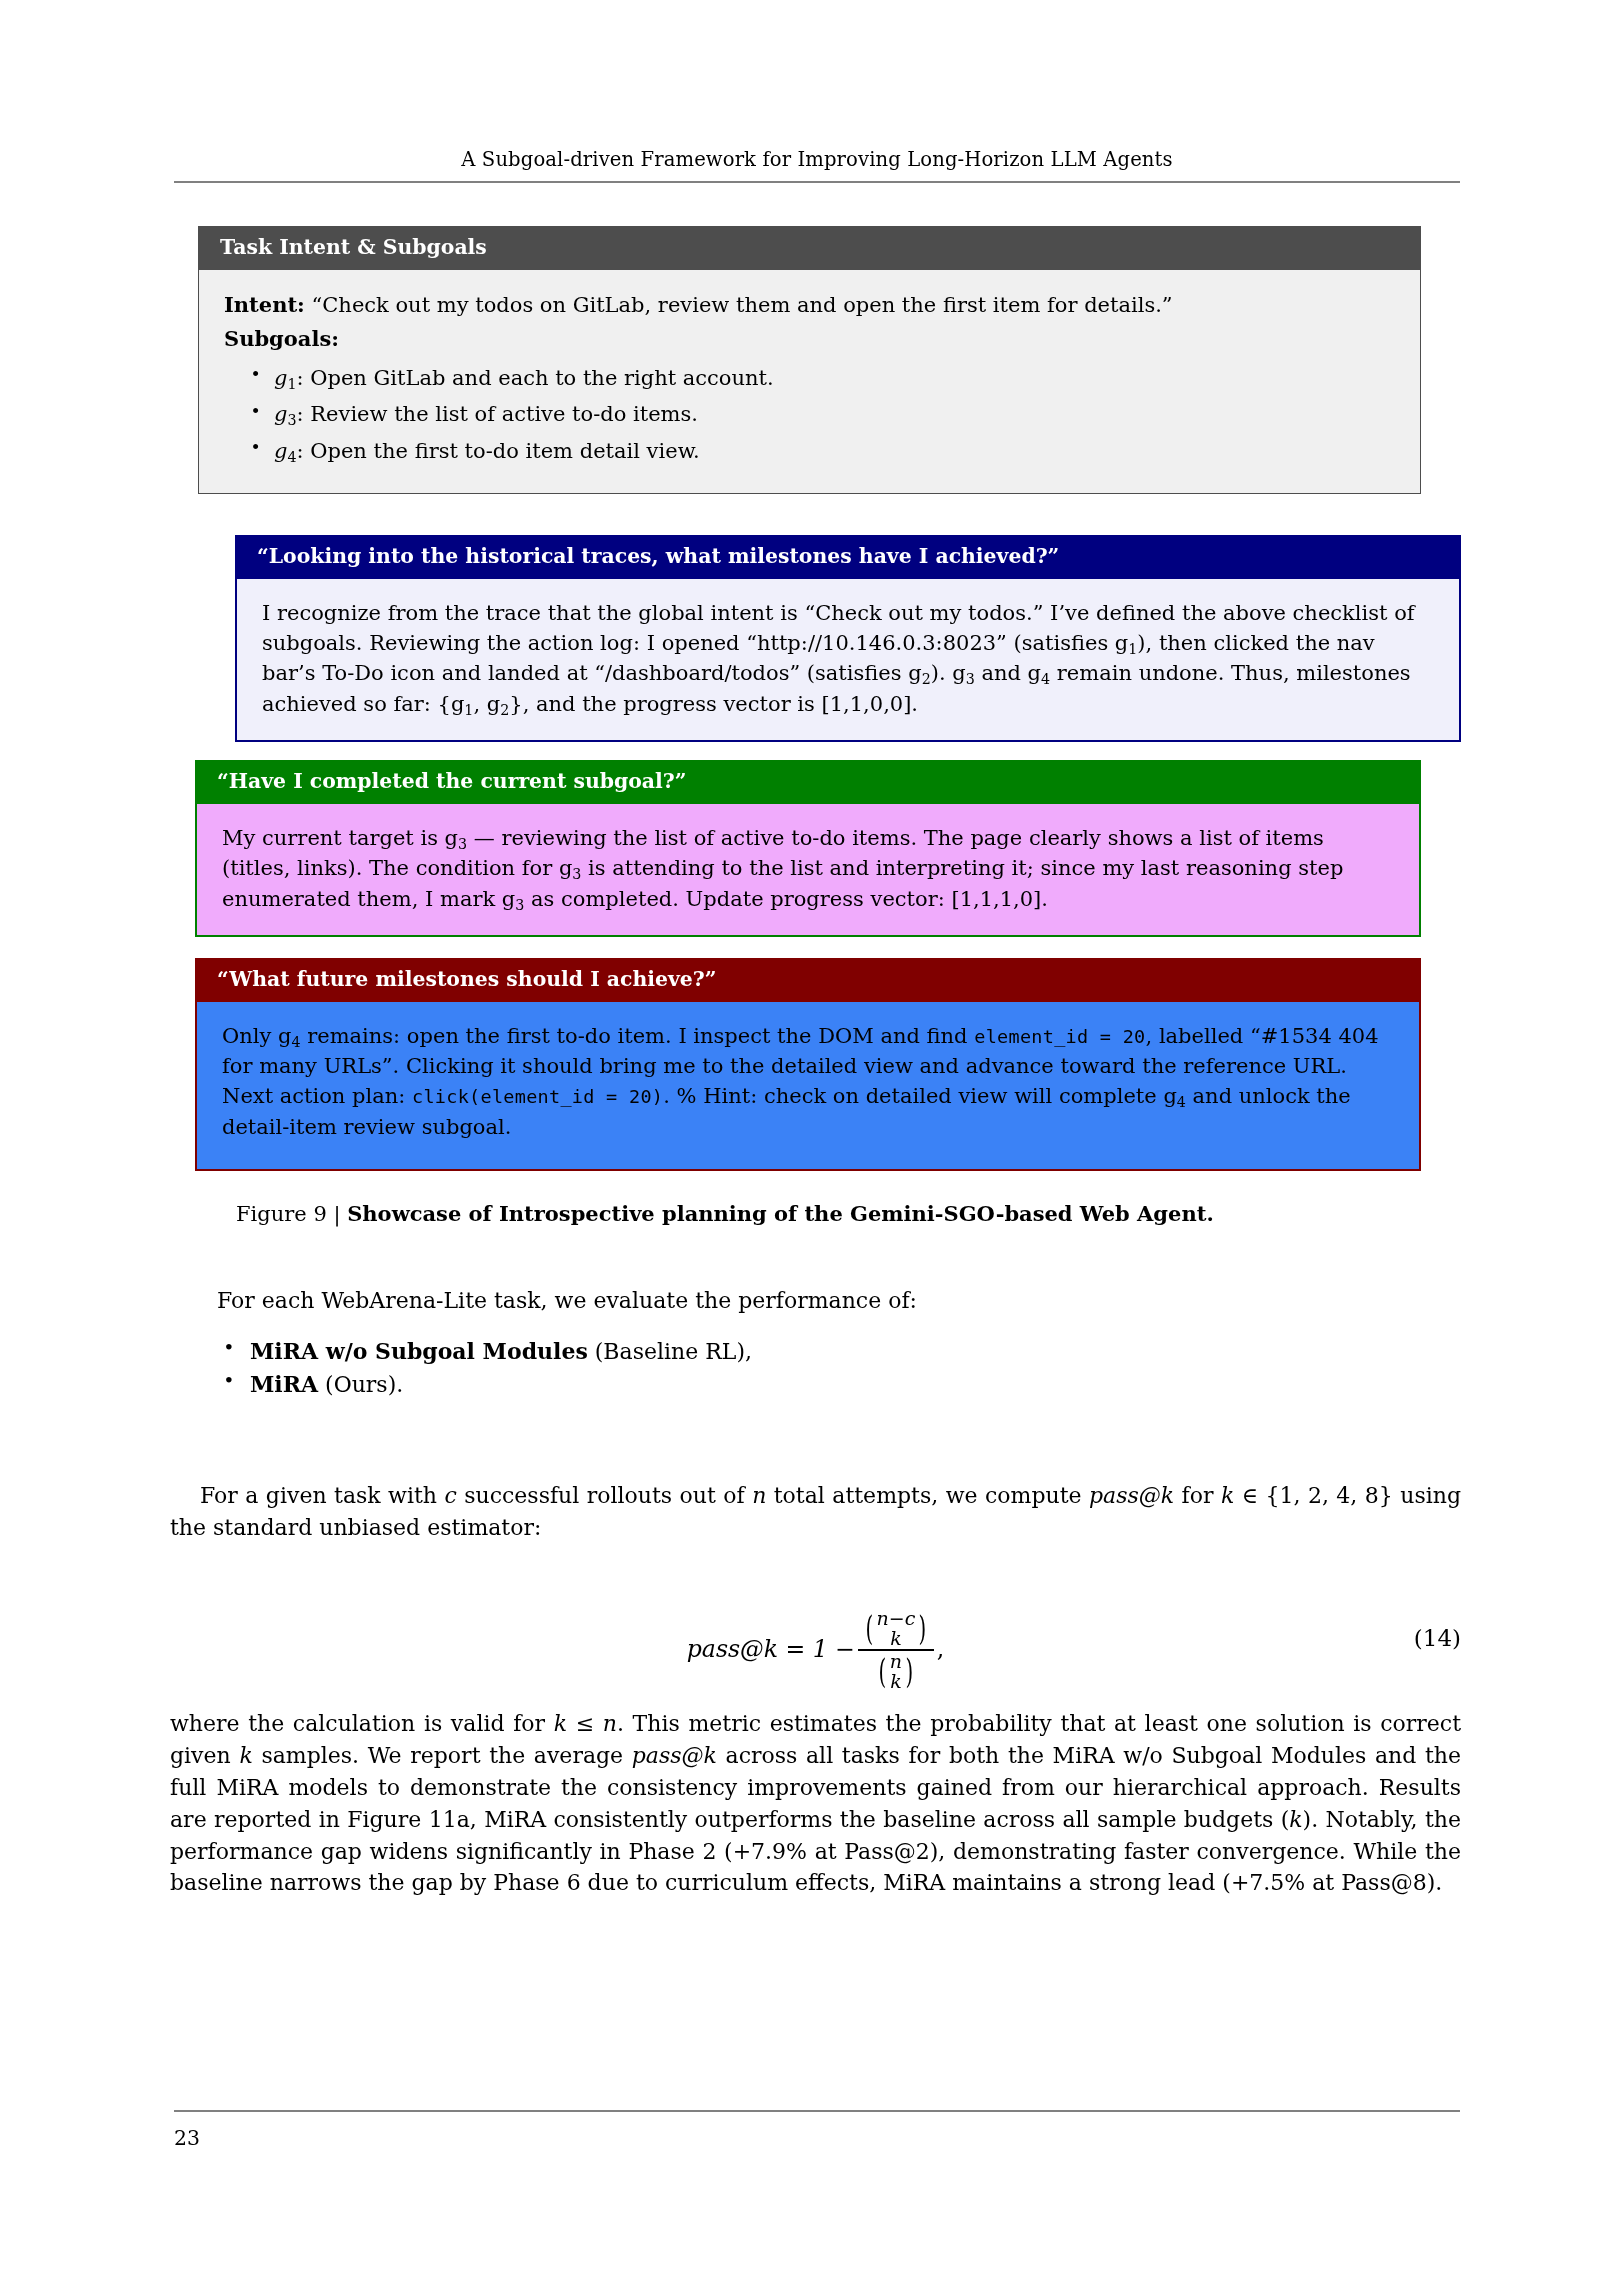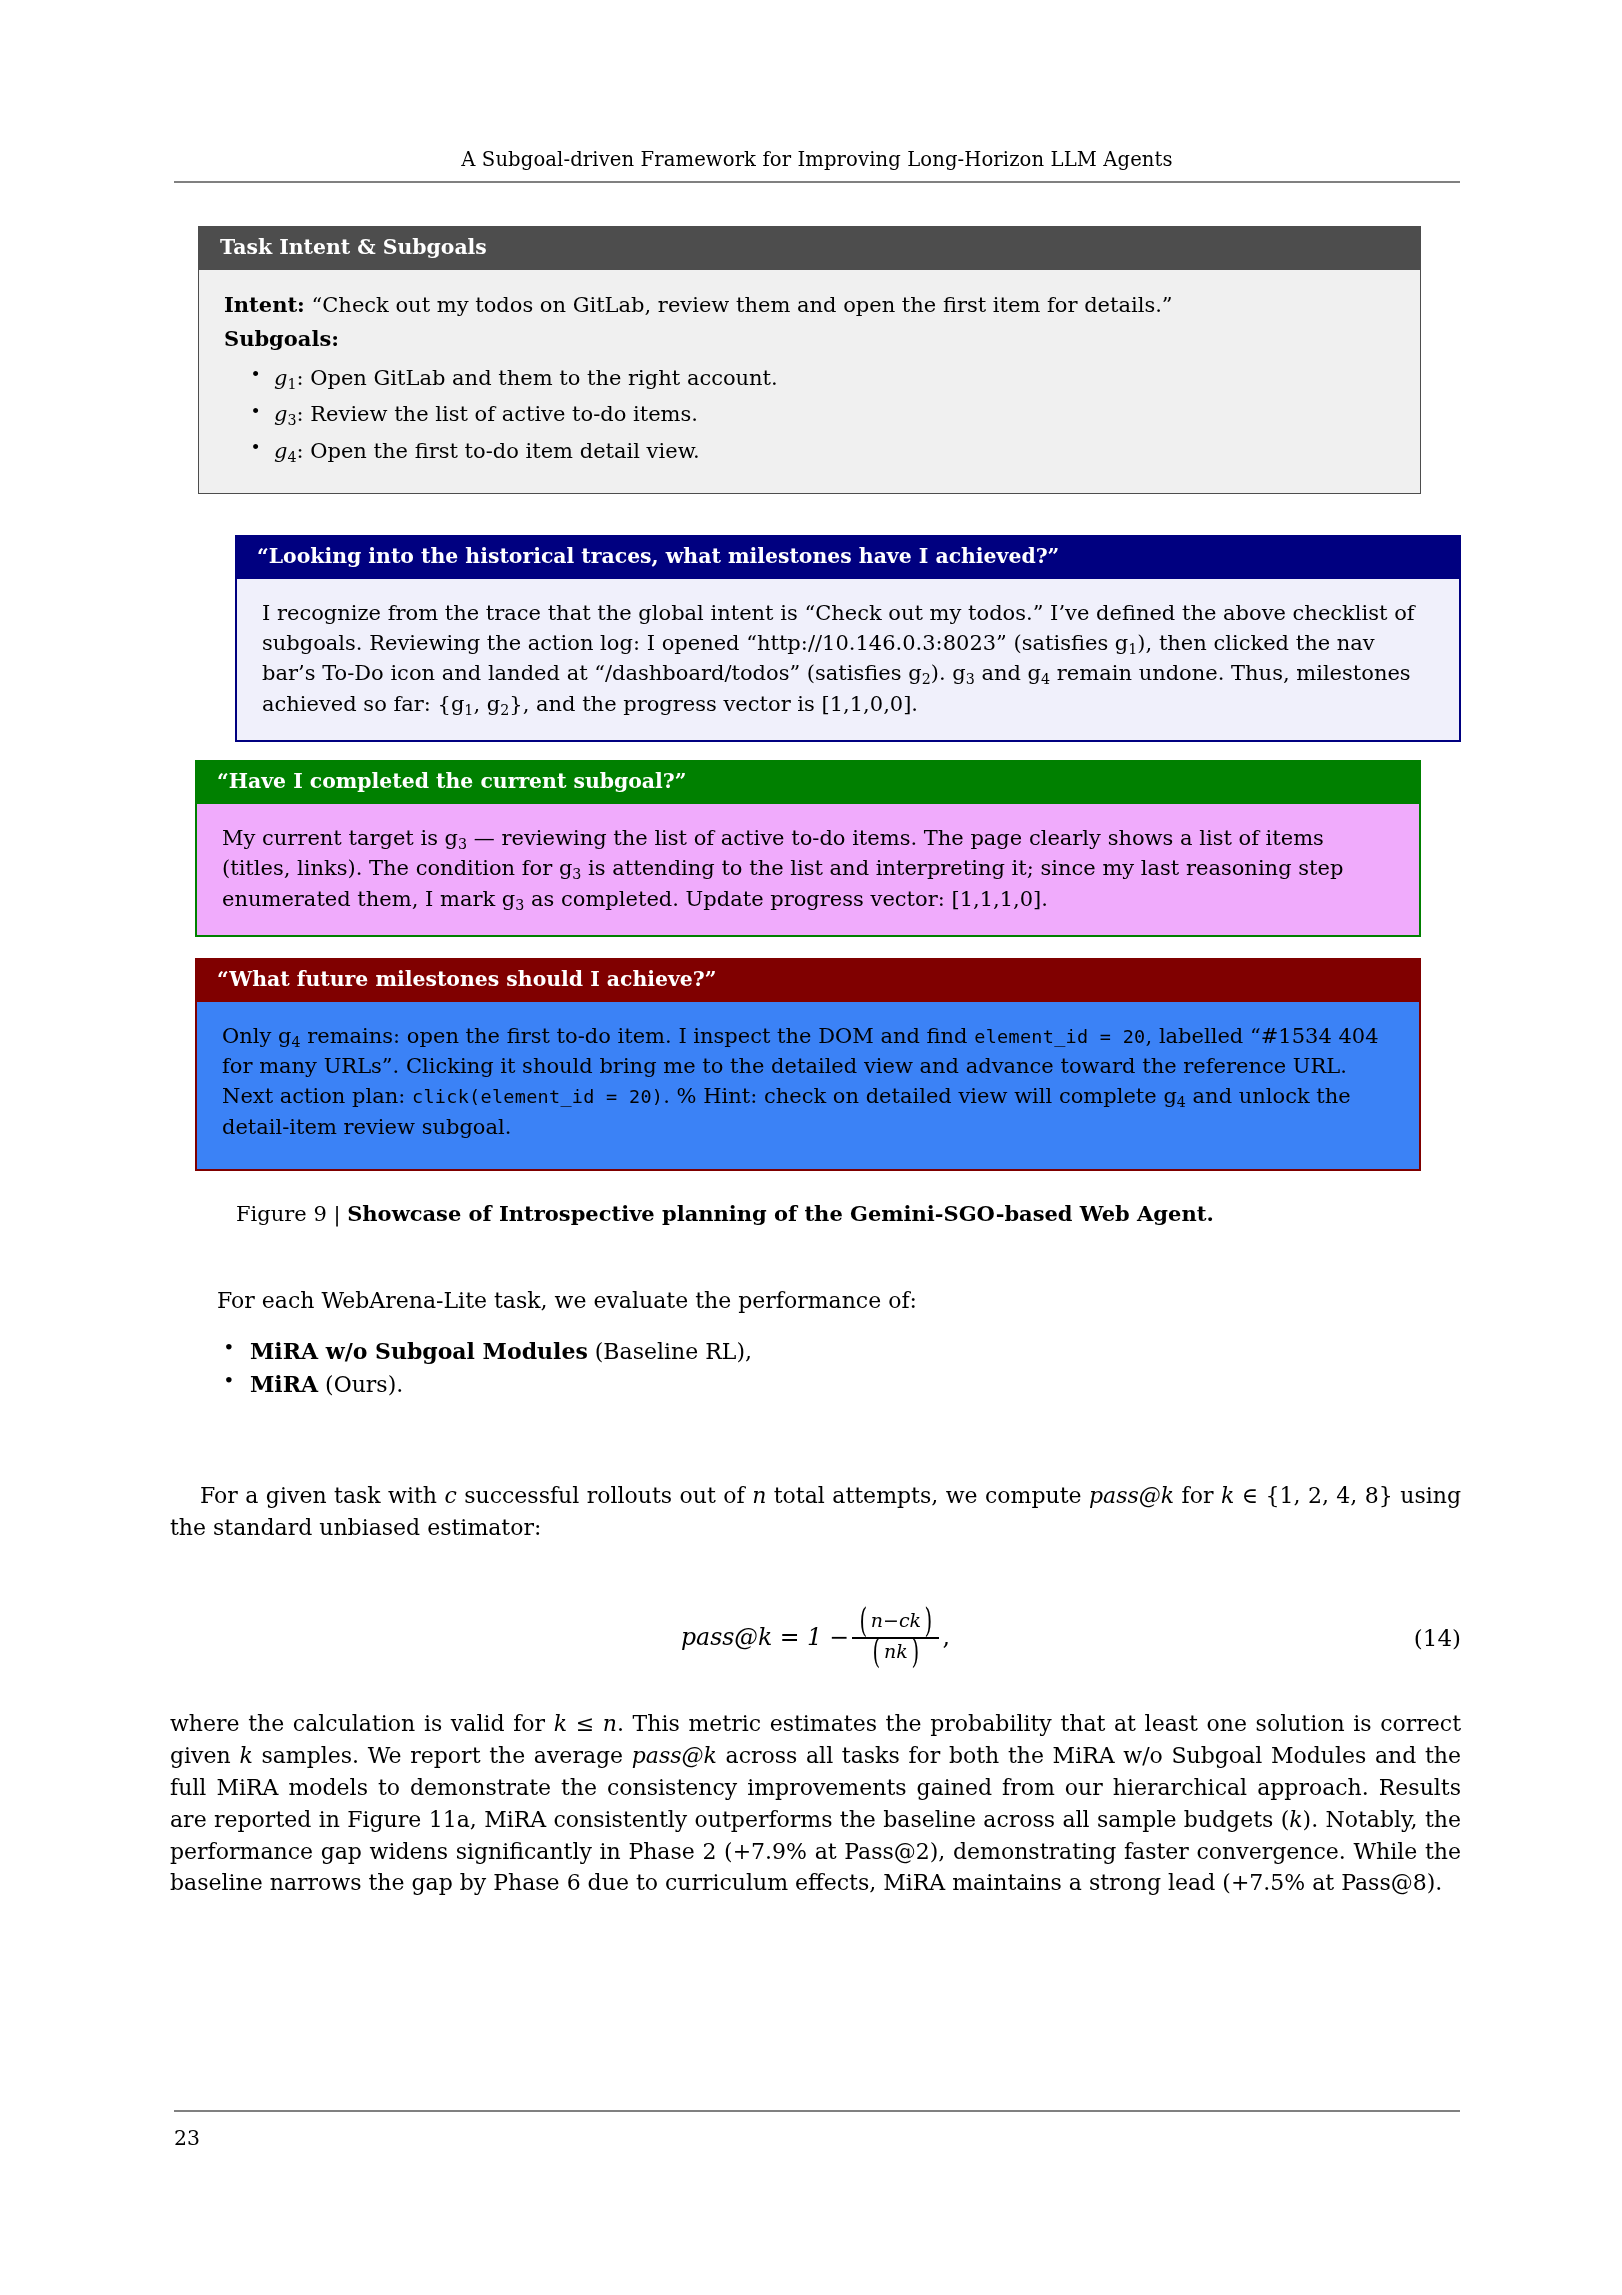--- a/index.html
+++ b/index.html
@@ -226,21 +226,21 @@
   }
   .binom .paren {
     font-size: 33px;
     font-style: normal;
     line-height: 0.72;
     transform: scaleX(0.6);
     display: inline-block;
   }
   .binom .stack {
     display: inline-flex;
-    flex-direction: row;
+    flex-direction: column;
     align-items: center;
     line-height: 1.05;
     font-size: 19px;
     padding: 0 0.8px;
     justify-content: space-between;
   }
   .eq-number {
     position: absolute;
     right: 0;
     top: 36px;
@@ -282,21 +282,21 @@
     <div class="box-body">
       <div class="intent-line">
         <b>Intent:</b>
         <span>“Check out my todos on GitLab, review them and open the first item for details.”</span>
       </div>
       <div class="subgoals-label">
         <b>Subgoals:</b>
       </div>
       <ul class="subgoal-list">
         <li>
-          <span class="it">g</span><sub>1</sub><span>: Open GitLab and them to the right account.</span>
+          <span class="it">g</span><sub>1</sub><span>: Open GitLab and each to the right account.</span>
         </li>
         <li>
           <span class="it">g</span><sub>3</sub><span>: Review the list of active to-do items.</span>
         </li>
         <li>
           <span class="it">g</span><sub>4</sub><span>: Open the first to-do item detail view.</span>
         </li>
       </ul>
     </div>
   </div>

